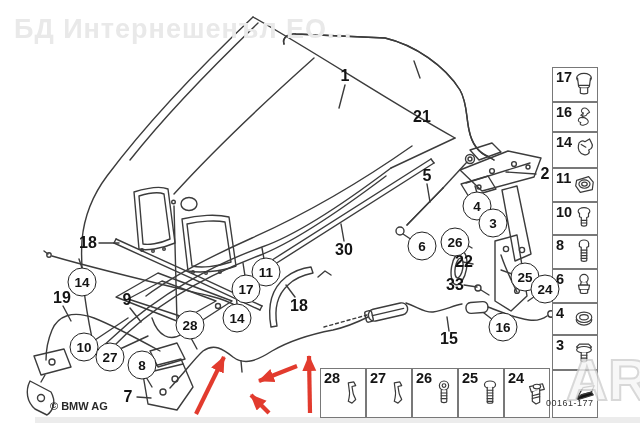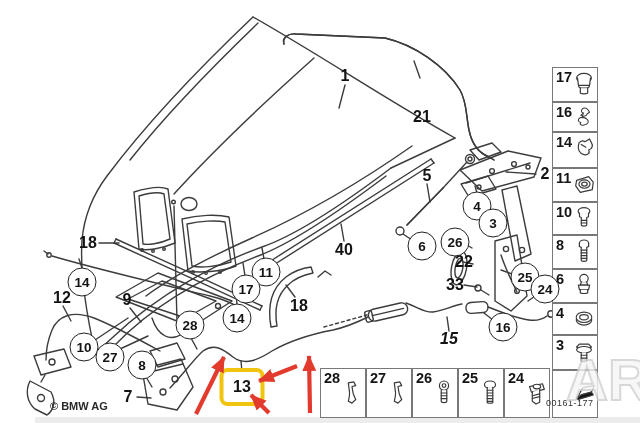--- a/index.html
+++ b/index.html
@@ -298,58 +298,58 @@
           <path d="M9,14 L9,24 L13,27 L17,25 L17,11"></path>
           <path d="M9,18 L17,16 M9,21 L17,19"></path>
         </svg>
       </div>
     </div>
 
   <div id="callouts">
       <div class="co plain" style="left: 345px; top: 76px;">1</div>
       <div class="co plain" style="left: 422px; top: 85px; margin-top: 32px;">21</div>
       <div class="co plain" style="left: 88px; top: 243px; text-align: center;">18</div>
-      <div class="co plain" style="left: 62px; top: 298px;">12</div>
+      <div class="co plain" style="left: 62px; top: 298px;">19</div>
       <div class="co plain" style="left: 127px; top: 300px;">9</div>
       <div class="co plain" style="left: 128px; top: 397px;">7</div>
       <div class="co plain" style="left: 427px; top: 176px;">5</div>
       <div class="co plain" style="left: 545px; top: 174px;">2</div>
-      <div class="co plain" style="left: 344px; top: 250px;">40</div>
+      <div class="co plain" style="left: 344px; top: 250px;">30</div>
       <div class="co plain" style="left: 299px; top: 306px;">18</div>
       <div class="co plain" style="left: 464px; top: 262px;">22</div>
       <div class="co plain" style="left: 455px; top: 285px;">33</div>
-      <div class="co plain" style="left: 449px; top: 339px; font-style: italic;">15</div>
+      <div class="co plain" style="left: 449px; top: 339px;">15</div>
       <div class="co circled" style="left: 266px; top: 272px;">11</div>
       <div class="co circled" style="left: 246px; top: 289px;">17</div>
       <div class="co circled" style="left: 82px; top: 282px;">14</div>
       <div class="co circled" style="left: 237px; top: 318px;">14</div>
       <div class="co circled" style="left: 84px; top: 347px;">10</div>
       <div class="co circled" style="left: 110px; top: 357px;">27</div>
       <div class="co circled" style="left: 190px; top: 325px;">28</div>
       <div class="co circled" style="left: 142px; top: 365px;">8</div>
       <div class="co circled" style="left: 503px; top: 327px;">16</div>
       <div class="co circled" style="left: 422px; top: 246px;">6</div>
       <div class="co circled" style="left: 477px; top: 206px;">4</div>
       <div class="co circled" style="left: 493px; top: 223px;">3</div>
       <div class="co circled" style="left: 455px; top: 242px;">26</div>
       <div class="co circled" style="left: 525px; top: 277px;">25</div>
       <div class="co circled" style="left: 545px; top: 289px;">24</div>
-      <div class="co highlight" style="left: 242px; top: 387px;">13</div>
     </div>
 
   <svg id="overlay" width="640" height="423" viewBox="0 0 640 423">
     <defs>
       <marker id="ah" markerUnits="userSpaceOnUse" markerWidth="18" markerHeight="16" refX="15" refY="7" orient="auto">
         <path d="M0,0 L16,7 L0,14 Z" fill="#E23B2E"></path>
       </marker>
     </defs>
     <g id="arrow-group">
         <line x1="196" y1="414" x2="224" y2="357" stroke="#E23B2E" stroke-width="4.2" marker-end="url(#ah)"></line>
         <line x1="297" y1="366" x2="259" y2="381" stroke="#E23B2E" stroke-width="4.2" marker-end="url(#ah)"></line>
         <line x1="310" y1="413" x2="309" y2="356" stroke="#E23B2E" stroke-width="4.2" marker-end="url(#ah)"></line>
         <line x1="269" y1="413" x2="251" y2="395" stroke="#E23B2E" stroke-width="4.2" marker-end="url(#ah)"></line>
       </g>
   </svg>
 
+  <div id="wm-top">БД Интернешенъл ЕО...</div>
   <div id="wm-corner">AR</div>
   <div id="copyright">© BMW AG</div>
   <div id="diag-num">00161-177</div>
 </div>
 
 </body></html>

